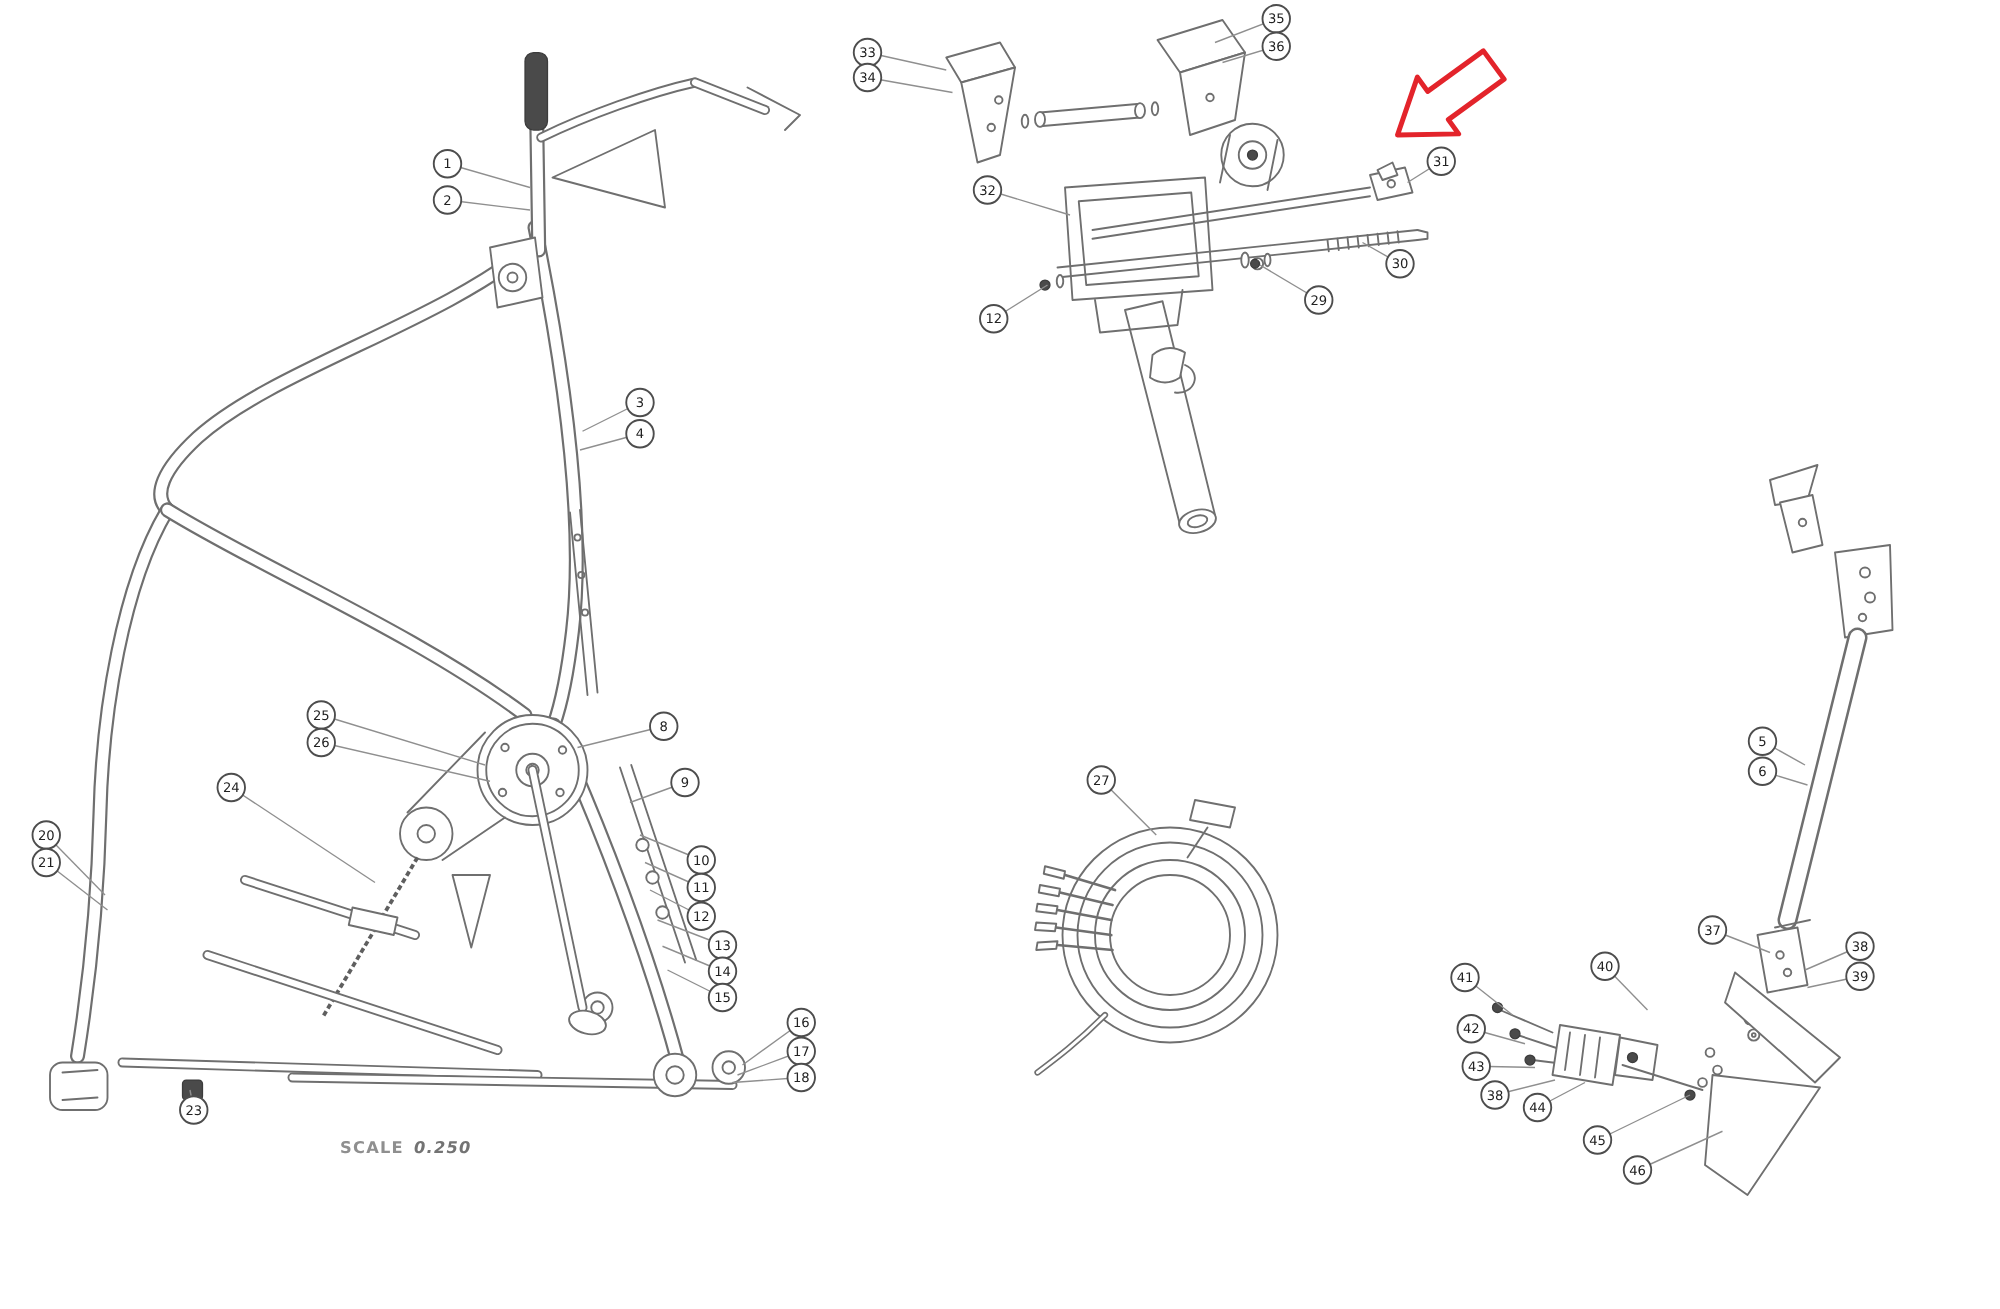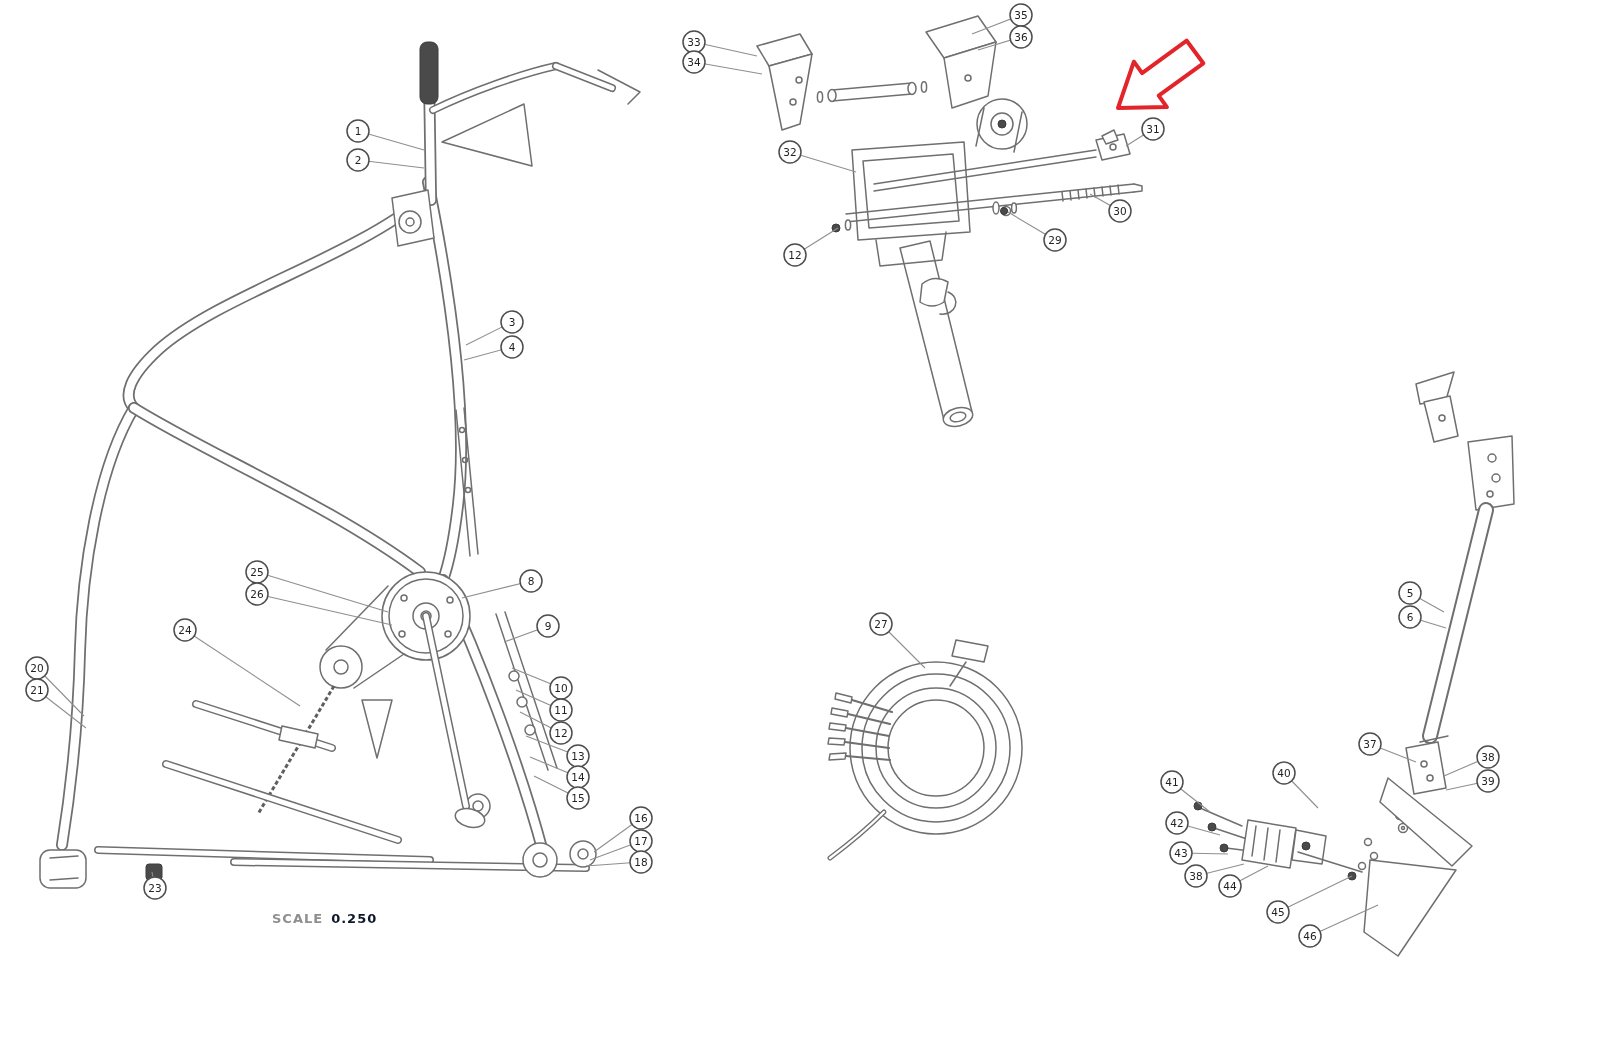--- a/index.html
+++ b/index.html
@@ -17,21 +17,21 @@
   .w16.tube{stroke-width:16}.w16.tube-inner{stroke-width:12}
   .w12.tube{stroke-width:12}.w12.tube-inner{stroke-width:8.5}
   .w8.tube{stroke-width:8}.w8.tube-inner{stroke-width:5}
   .w5.tube{stroke-width:5}.w5.tube-inner{stroke-width:2.4}
   
   .leader{stroke:#8f8f8f;stroke-width:1.1;}
   .balloon{fill:#fff;stroke:#4d4d4d;stroke-width:1.5;}
   .balloon-num{font-family:"DejaVu Sans",sans-serif;font-size:10.5px;fill:#222;text-anchor:middle;}
   .scale-label{position:absolute;left:272px;top:911px;font-family:"DejaVu Sans",sans-serif;
                font-weight:bold;font-size:13px;color:#8f8f8f;letter-spacing:1px;}
-  .scale-label .scale-val{color:#0f172a;margin-left:8px;}
+  .scale-label .scale-val{color:#737373;margin-left:8px;font-style:italic;}
 </style>
 </head>
 <body>
 
 <div class="stage">
 
   <svg width="1600" height="1047" viewBox="0 0 1600 1047">
 
     <g>
 

